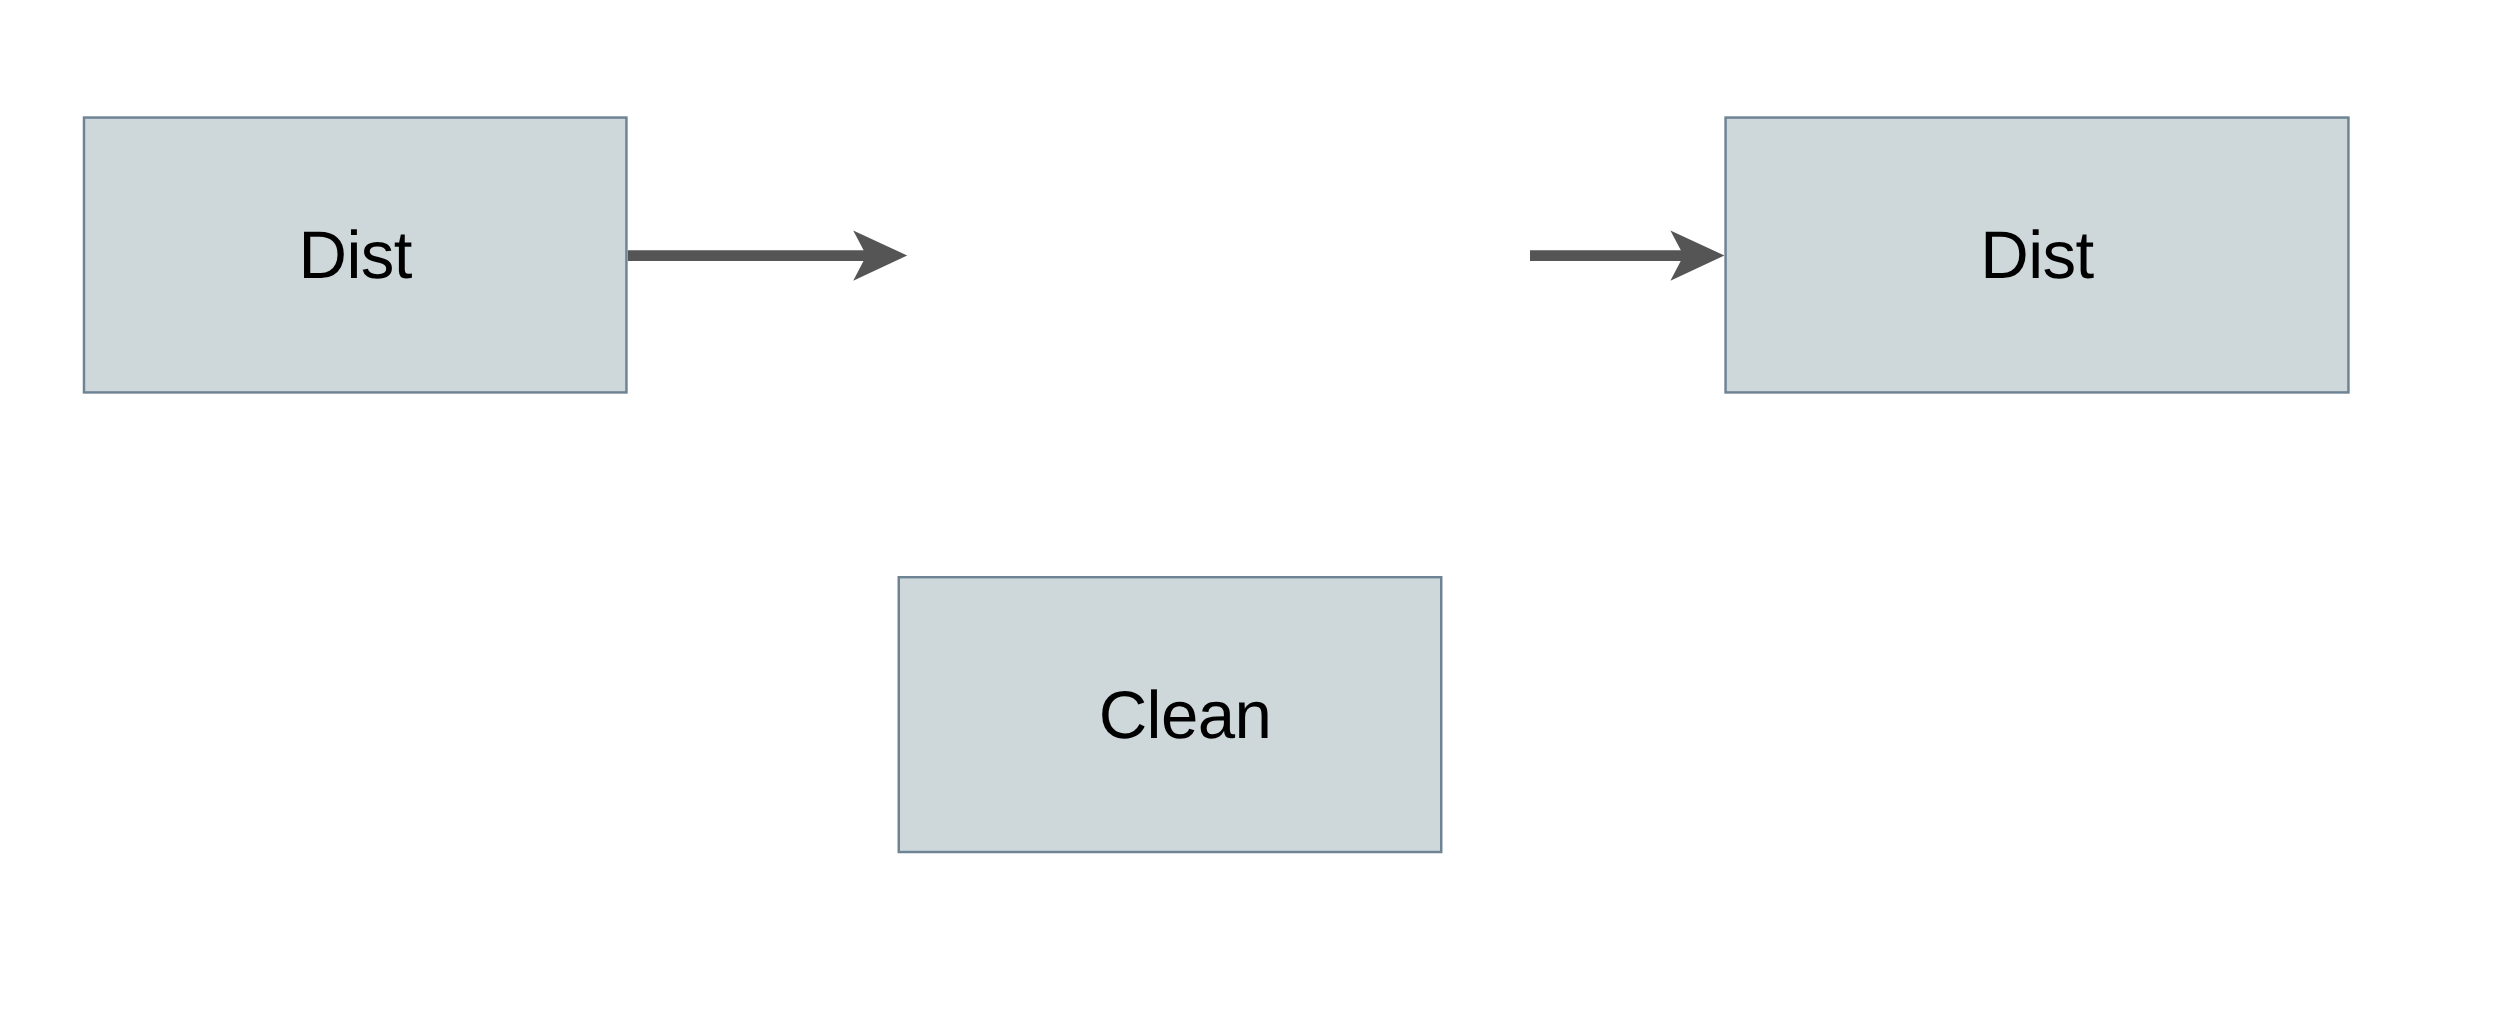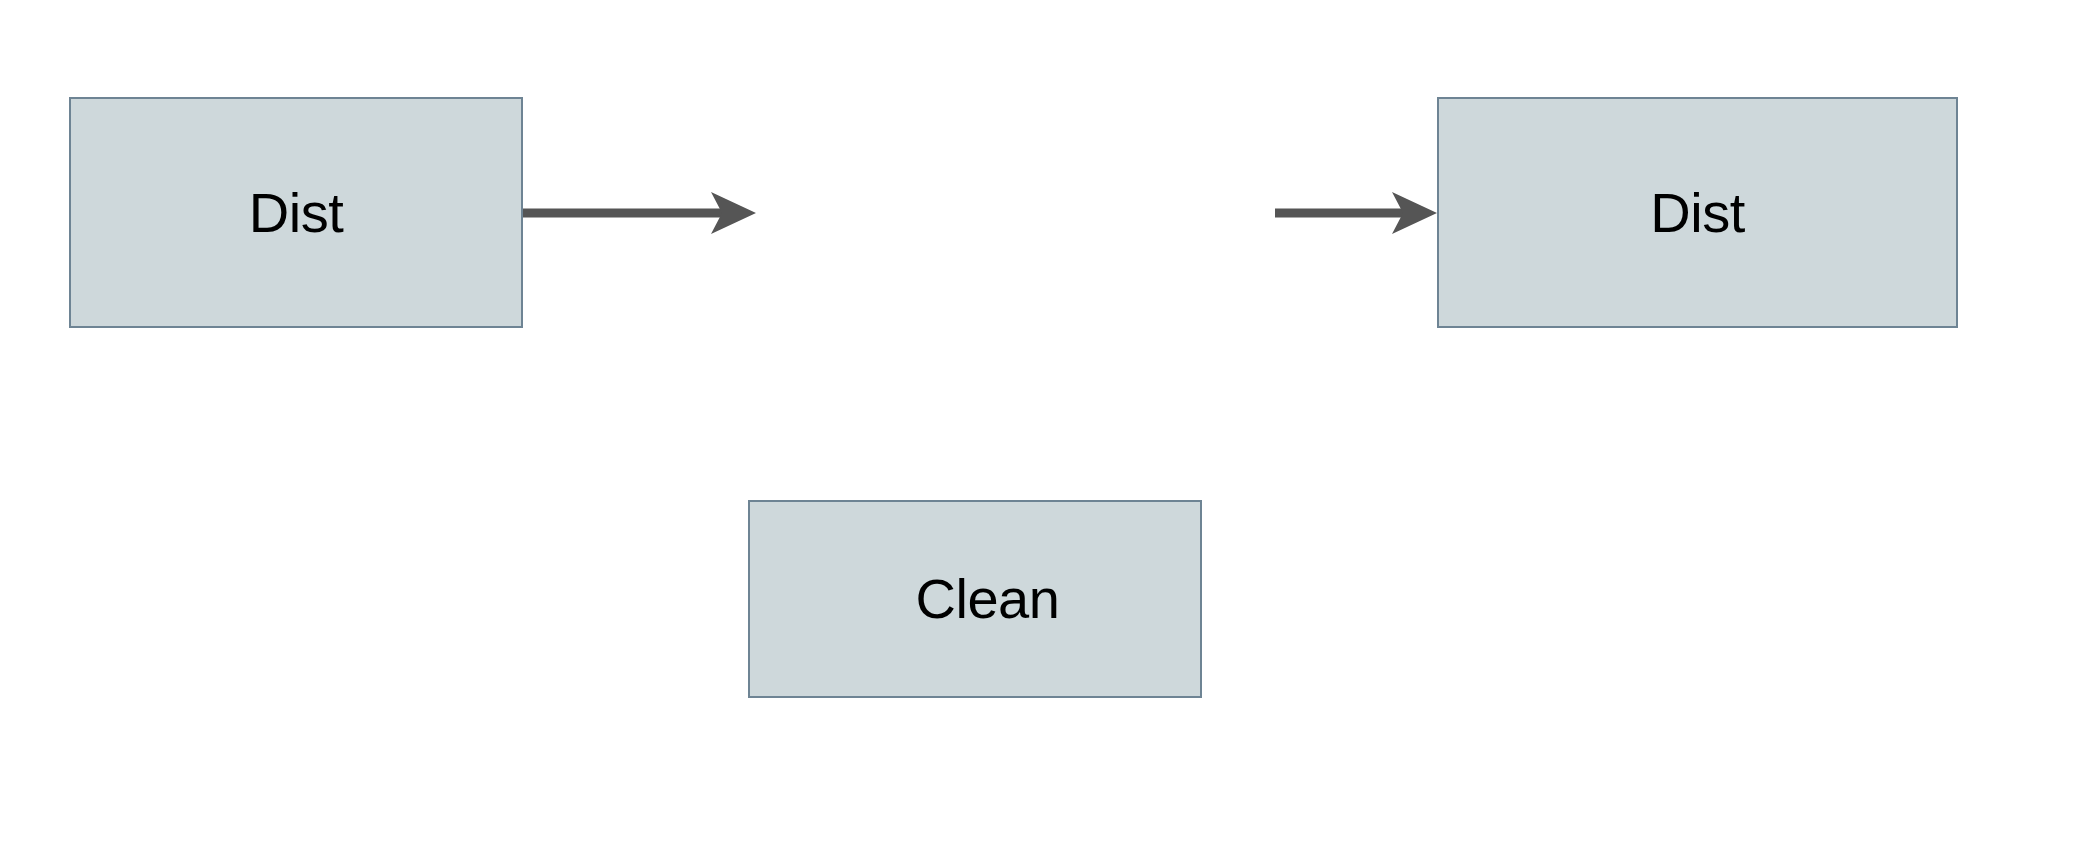--- a/index.html
+++ b/index.html
@@ -79,17 +79,17 @@
 
   <div class="node" style="left:69px; top:97px; width:454px; height:231px;">
     <span class="node-label">Dist</span>
   </div>
 
 
   <div class="node" style="left:1437px; top:97px; width:521px; height:231px;">
     <span class="node-label">Dist</span>
   </div>
 
-  <div class="node" style="left:748px; top:500px; width:454px; height:198px;padding-left:25px;">
+  <div class="node" style="left:748px; top:480px; width:454px; height:231px;padding-left:25px;">
     <span class="node-label">Clean</span>
   </div>
 
 </div>
 
 </body></html>

